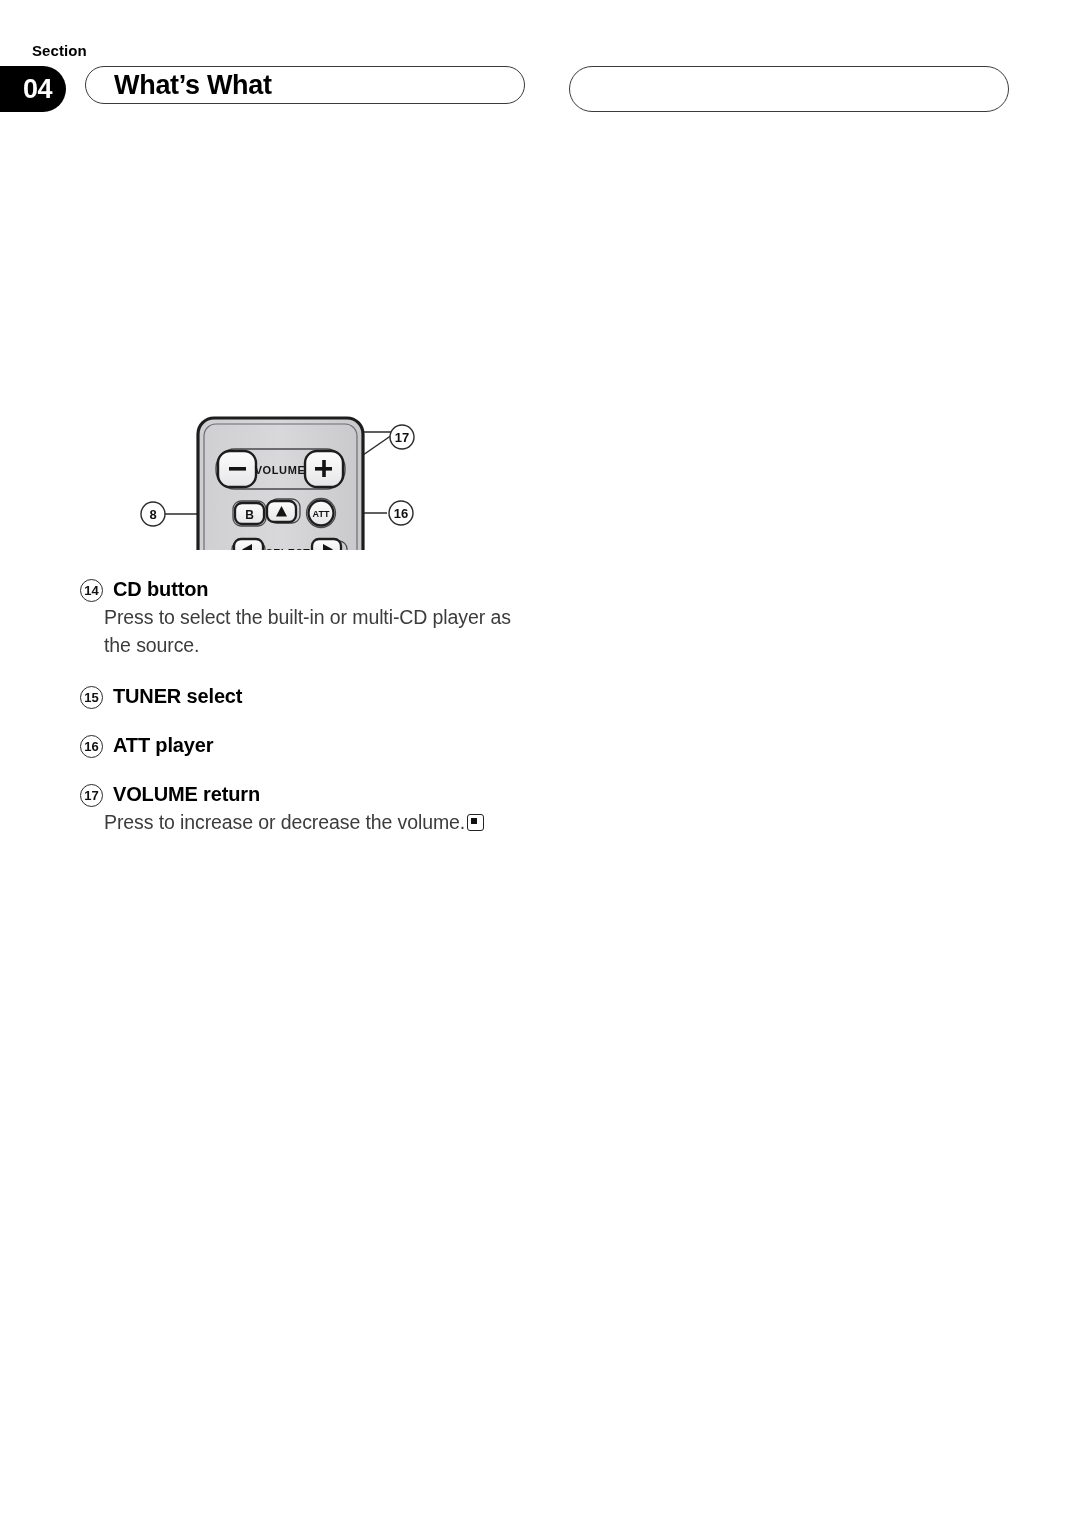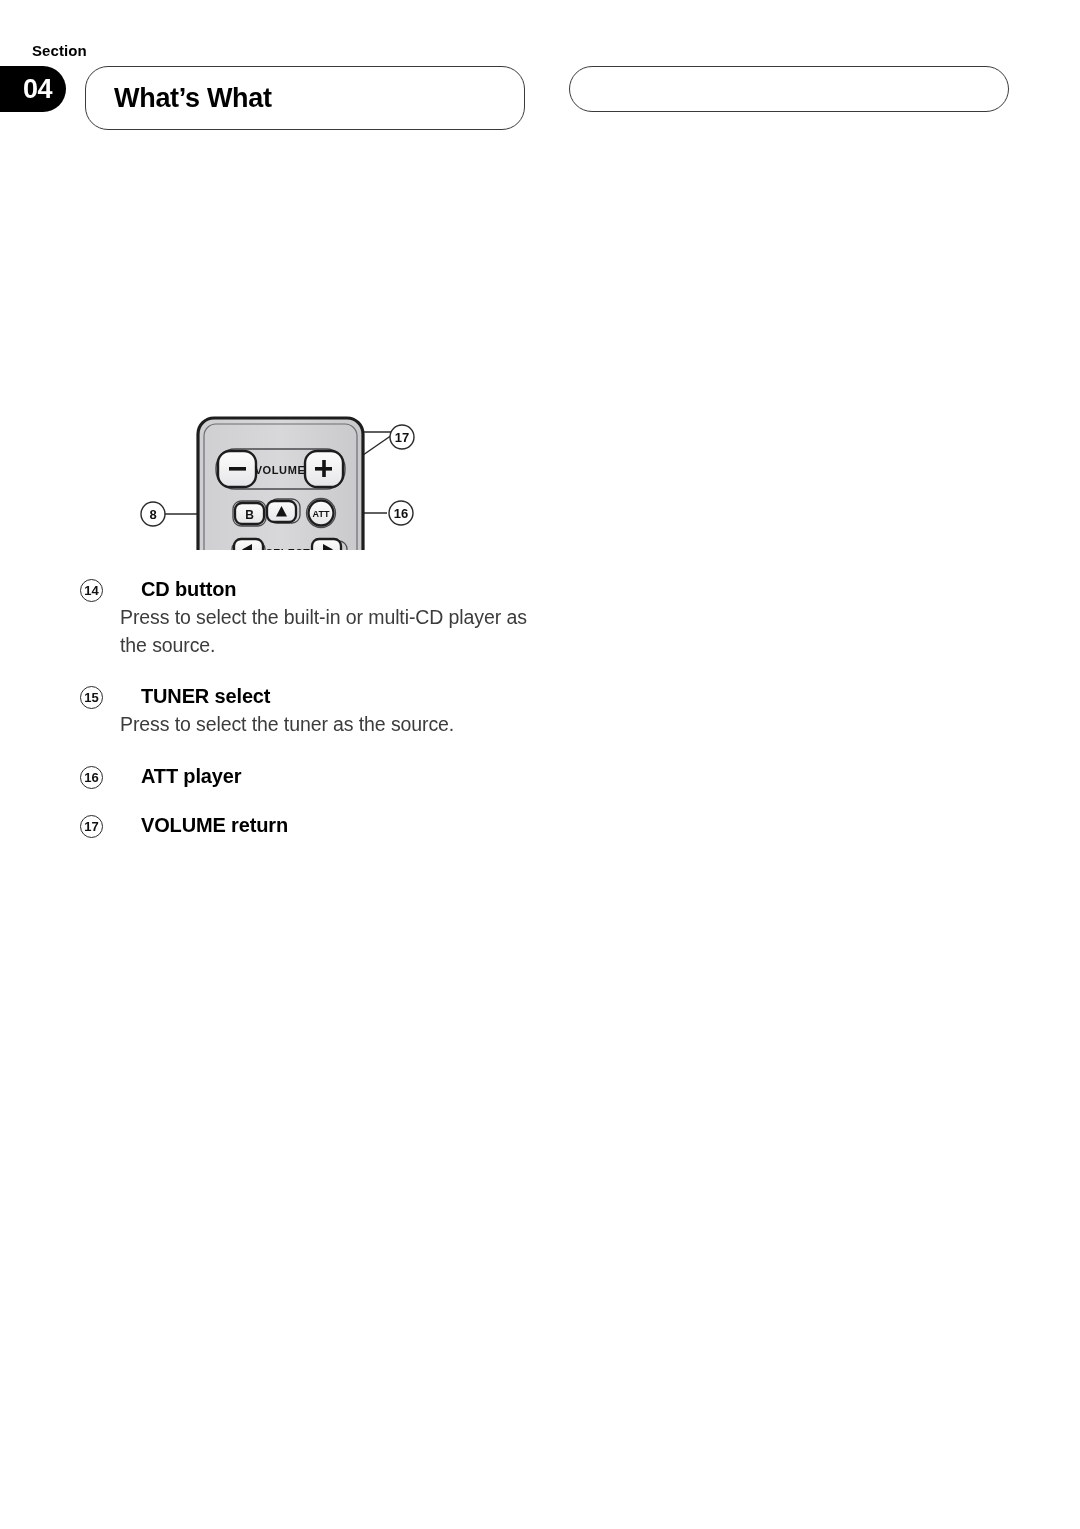--- a/index.html
+++ b/index.html
@@ -52,21 +52,21 @@
     font-size: 27px;
     font-weight: bold;
     letter-spacing: -0.5px;
     line-height: 1;
   }
   .title-pill {
     position: absolute;
     left: 85px;
     top: 66px;
     width: 440px;
-    height: 64px;
+    height: 38px;
     border: 1.6px solid #3a3a3a;
     border-radius: 23px;
     background: #fff;
     box-sizing: border-box;
   }
   .title-pill-text {
     position: absolute;
     left: 28px;
     top: 50%;
     transform: translateY(-50%);
@@ -126,24 +126,23 @@
     box-sizing: border-box;
     align-self: flex-start;
     position: relative;
     top: 1px;
   }
   .entry-title {
     font-size: 20px;
     font-weight: bold;
     color: #000;
     letter-spacing: -0.15px;
-    margin-left: 28px;
   }
   .entry-body {
-    margin-left: 40px;
+    margin-left: 24px;
     font-size: 19.5px;
     line-height: 27.5px;
     color: #3c3c3c;
     letter-spacing: -0.1px;
     max-width: 425px;
   }
   .eos-marker {
     display: inline-block;
     width: 15px;
     height: 15px;
@@ -392,35 +391,37 @@
       <span class="entry-title">CD button</span>
     </div>
     <div class="entry-body">Press to select the built-in or multi-CD player as the source.</div>
   </div>
 
   <div class="entry">
     <div class="entry-head">
       <span class="num-circle">15</span>
       <span class="entry-title">TUNER select</span>
     </div>
-    <div class="entry-body">Press to select the tuner as the source.</div>
   </div>
 
   <div class="entry">
     <div class="entry-head">
       <span class="num-circle">16</span>
       <span class="entry-title">ATT player</span>
     </div>
   </div>
 
   <div class="entry">
     <div class="entry-head">
       <span class="num-circle">17</span>
       <span class="entry-title">VOLUME return</span>
     </div>
+    <div class="entry-body">
+      <span>Press to increase or decrease the volume.</span><span class="eos-marker"></span>
+    </div>
   </div>
 
 </div>
 
 <div class="footer">
   
   
 </div>
 
 </body></html>

